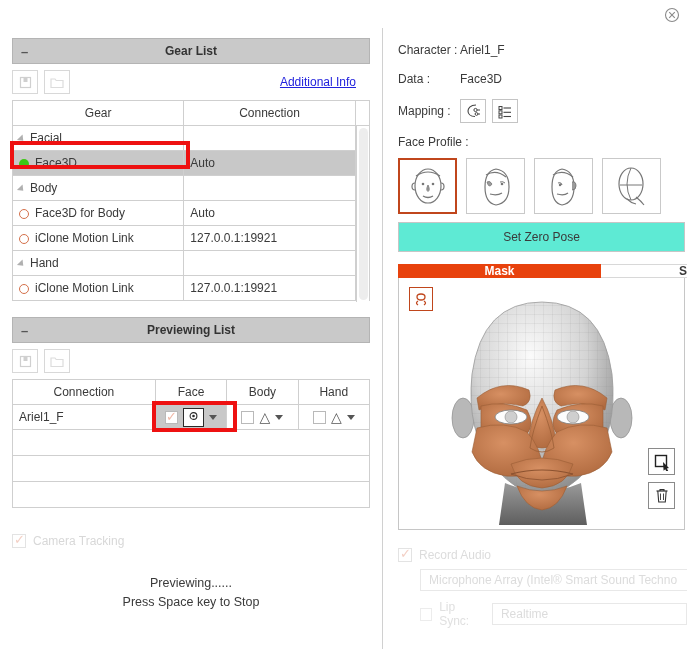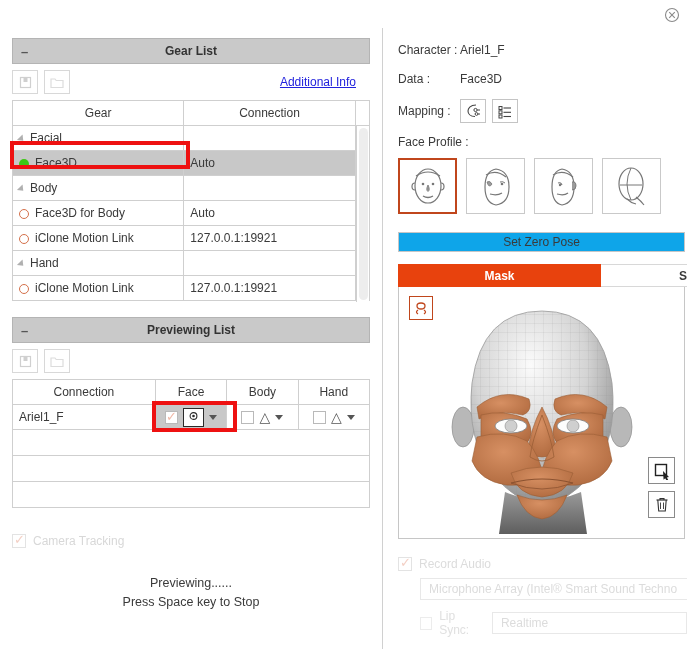--- a/index.html
+++ b/index.html
@@ -158,28 +158,28 @@
     background: #fff; display: flex; align-items: center; justify-content: center;
     margin-right: 6px;
   }
   .profiles { display: flex; gap: 9px; margin-top: 4px; }
   .profile {
     width: 59px; height: 56px; border: 1px solid #c9c9c9;
     background: #fff; display: flex; align-items: center; justify-content: center;
   }
   .profile.sel { border: 2px solid #c0461c; }
   .zero-pose {
-    margin-top: 18px; width: 287px; height: 20px;
-    border: 1px solid #c6c6c6; background: #0ea5e9;
+    margin-top: 8px; width: 287px; height: 30px;
+    border: 1px solid #c6c6c6; background: #5eead4;
     display: flex; align-items: center; justify-content: center;
     font-size: 12px; color: #3a3a3a;
   }
   .tabs { display: flex; margin-top: 12px; width: 303px; }
   .tab {
-    height: 23px; display: flex; align-items: center; justify-content: center;
+    height: 14px; display: flex; align-items: center; justify-content: center;
     font-weight: bold; font-size: 12px;
   }
   .tab.active { width: 203px; background: #e8420d; color: #fff; }
   .tab.inactive {
     flex: 1; background: #fff; border: 1px solid #d8d8d8; border-left: none;
     color: #3a3a3a; justify-content: flex-start; padding-left: 78px; overflow: hidden;
   }
   .mask-view {
     position: relative; width: 287px; height: 252px;
     border: 1px solid #c6c6c6; border-top: none; background: #fff; overflow: hidden;

